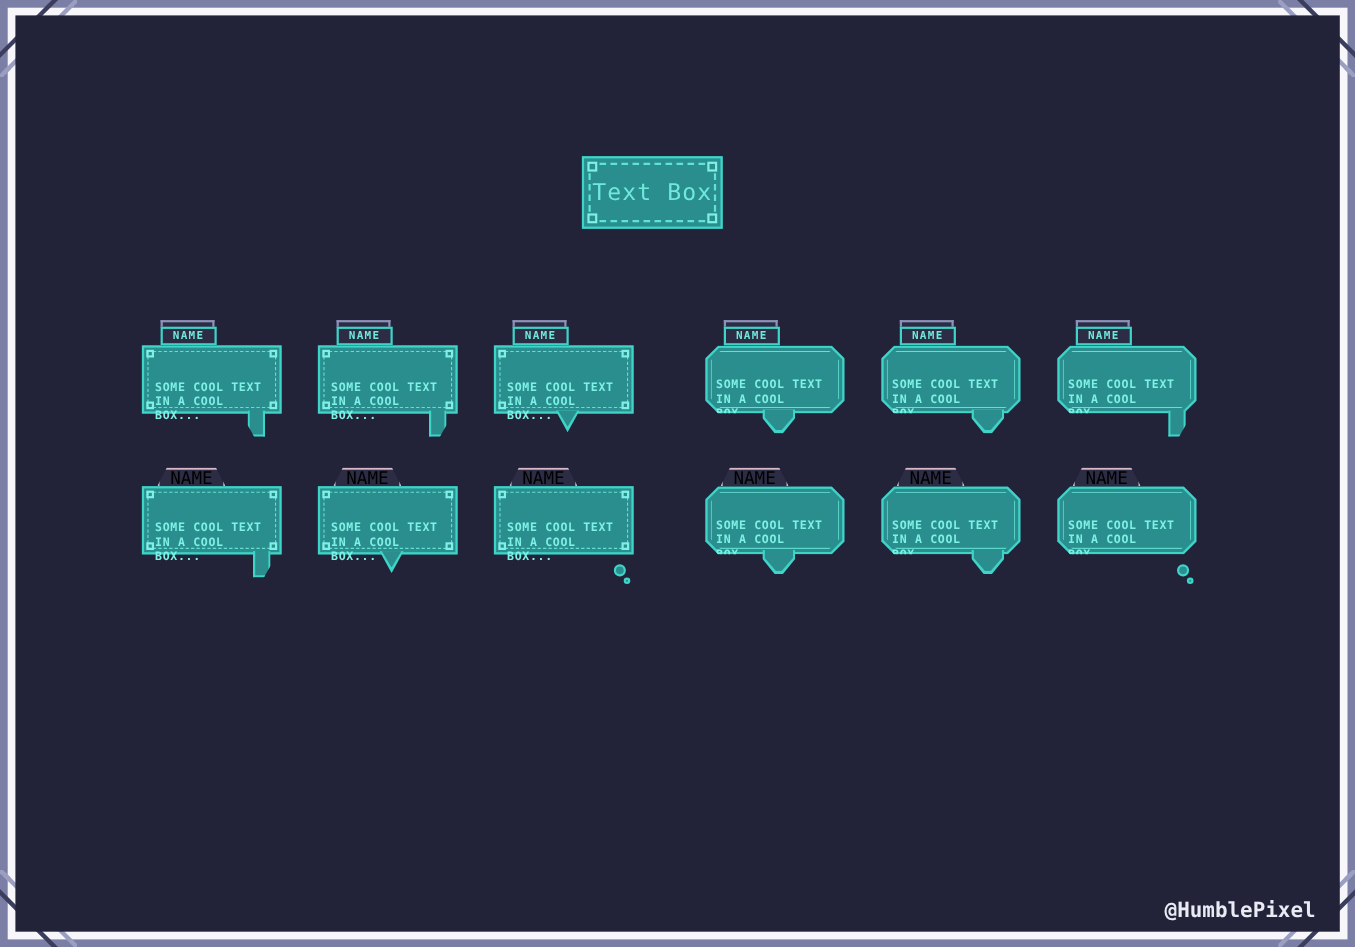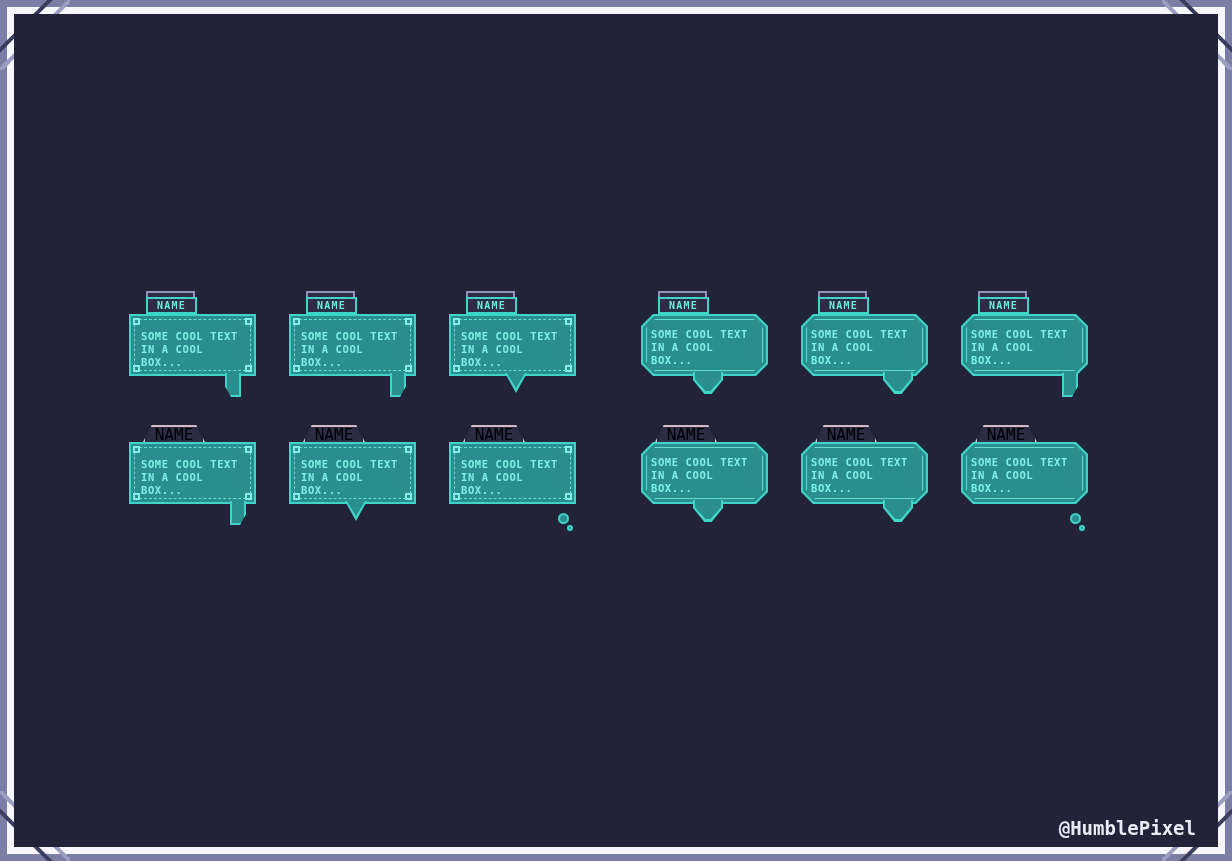--- a/index.html
+++ b/index.html
@@ -144,20 +144,21 @@
   .bubble-text{
     position:relative;z-index:3;
     color:#7ef0e4;
     font-size:10.5px;
     line-height:13px;
     letter-spacing:0.6px;
     font-family:"DejaVu Sans Mono", monospace;
     font-weight:bold;
     padding:14px 0 0 10px;
     width:108px;
+    margin-top:16px;
   }
 
   
   .oct{
     clip-path:polygon(12px 0,calc(100% - 12px) 0,100% 12px,100% calc(100% - 12px),calc(100% - 12px) 100%,12px 100%,0 calc(100% - 12px),0 12px);
     border:none;
     background:#3fd4c8;
   }
   .oct .oct-fill{
     position:absolute;inset:2px;
@@ -255,20 +256,28 @@
 </div>
 <div class="corner" id="corner-br">
   <div class="slash s1"></div>
     <div class="slash s2"></div>
     <div class="slash s3"></div>
   <div class="slash v2"></div>
 </div>
 
 <div id="canvas">
 
+  <div id="title-plaque">
+    <div class="inner-dash"></div>
+    <div class="cnr tl"></div>
+    <div class="cnr tr"></div>
+    <div class="cnr bl"></div>
+    <div class="cnr br"></div>
+    <span id="title-text">Text Box</span>
+  </div>
 
   <div id="bubble-grid">
       <div class="bubble-cell" style="left: 115px; top: 272px; width: 150px; height: 120px;">
         <div class="nametag-cap" style="left: 17px; top: 5px; width: 49px;"></div>
         <div class="nametag" style="left: 17px; top: 11px;">
           <span class="nt-label">NAME</span>
         </div>
         <div class="tail" style="left: 96px; top: 87px;">
           <div class="tail-sq slant"></div>
         </div>

